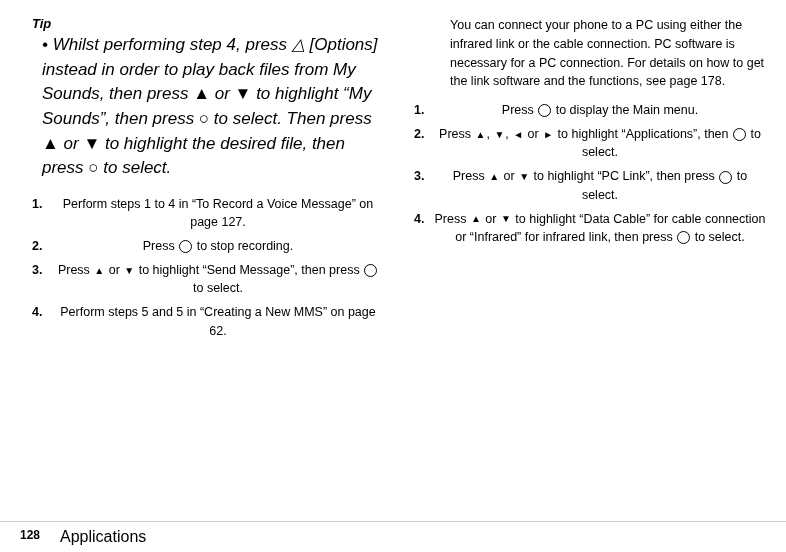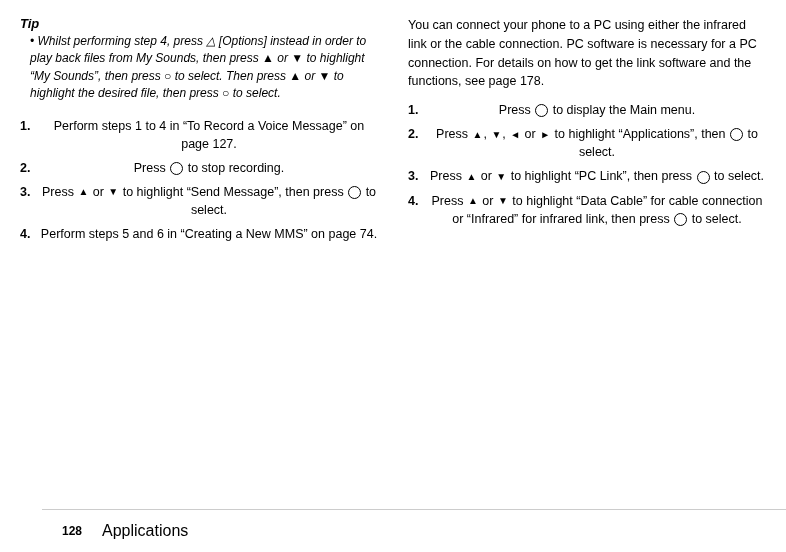--- a/index.html
+++ b/index.html
@@ -10,21 +10,21 @@
       color: #000;
       width: 786px;
       min-height: 552px;
       display: flex;
       flex-direction: column;
     }
     .page-content {
       display: flex;
       flex-direction: row;
       flex: 1;
-      padding: 16px 20px 10px 20px;
+      padding: 16px 20px 10px 32px;
       gap: 30px;
     }
     .left-column {
       flex: 1;
       min-width: 0;
     }
     .right-column {
       flex: 1;
       min-width: 0;
     }
@@ -32,21 +32,21 @@
       margin-bottom: 14px;
     }
     .tip-title {
       font-weight: bold;
       font-style: italic;
       font-size: 13px;
       margin-bottom: 2px;
     }
     .tip-body {
       font-style: italic;
-      font-size: 12px;
+      font-size: 17px;
       line-height: 1.45;
       padding-left: 10px;
     }
     .tip-body::before {
       content: "• ";
     }
     .section-title {
       font-weight: bold;
       font-size: 13.5px;
       margin-bottom: 6px;
@@ -92,29 +92,29 @@
     }
     .right-section-title {
       font-weight: bold;
       font-size: 16px;
       margin-bottom: 6px;
     }
     .right-intro {
       font-size: 12.5px;
       line-height: 1.5;
       margin-bottom: 10px;
+      margin-left: 36px;
     }
     .page-footer {
       border-top: 1px solid #ccc;
-      padding: 12px 20px;
+      padding: 6px 20px;
       display: flex;
       flex-direction: row;
-      align-items: center;
+      align-items: flex-start;
       gap: 20px;
-      margin-left: 42px;
     }
     .footer-page-num {
       font-size: 12px;
       font-weight: bold;
     }
     .footer-label {
       font-size: 16px;
     }
   </style>
 </head>
@@ -145,21 +145,21 @@
 
       <li>
         <span class="list-number">3.</span>
         <span class="list-text">
           Press <span class="icon-nav">▲</span> or <span class="icon-nav">▼</span> to highlight “Send Message”, then press <span class="icon-circle"></span> to select.
         </span>
       </li>
 
       <li>
         <span class="list-number">4.</span>
-        <span class="list-text">Perform steps 5 and 6 in “Creating a New MMS” on page 74.</span>
+        <span class="list-text">Perform steps 5 and 5 in “Creating a New MMS” on page 62.</span>
       </li>
     </ol>
   </div>
 
   <div class="right-column">
     <p class="right-intro">You can connect your phone to a PC using either the infrared link or the cable connection. PC software is necessary for a PC connection. For details on how to get the link software and the functions, see page 178.</p>
 
     <ol class="numbered-list">
 
       <li>

